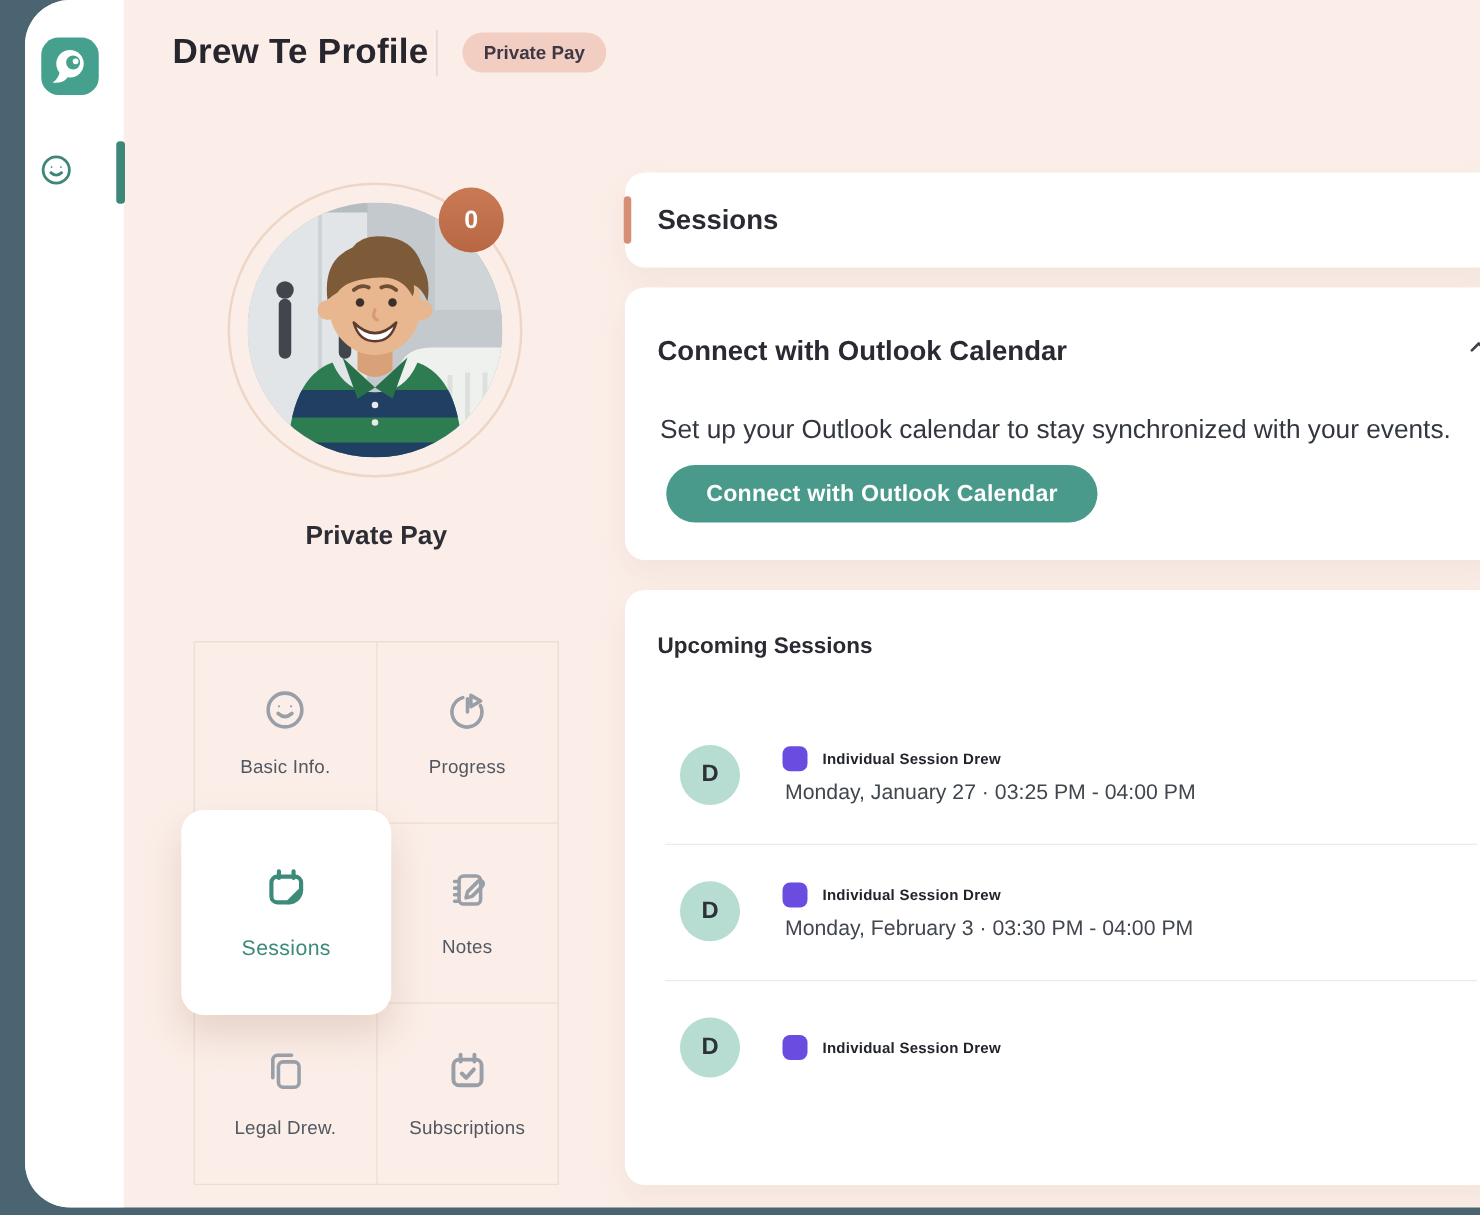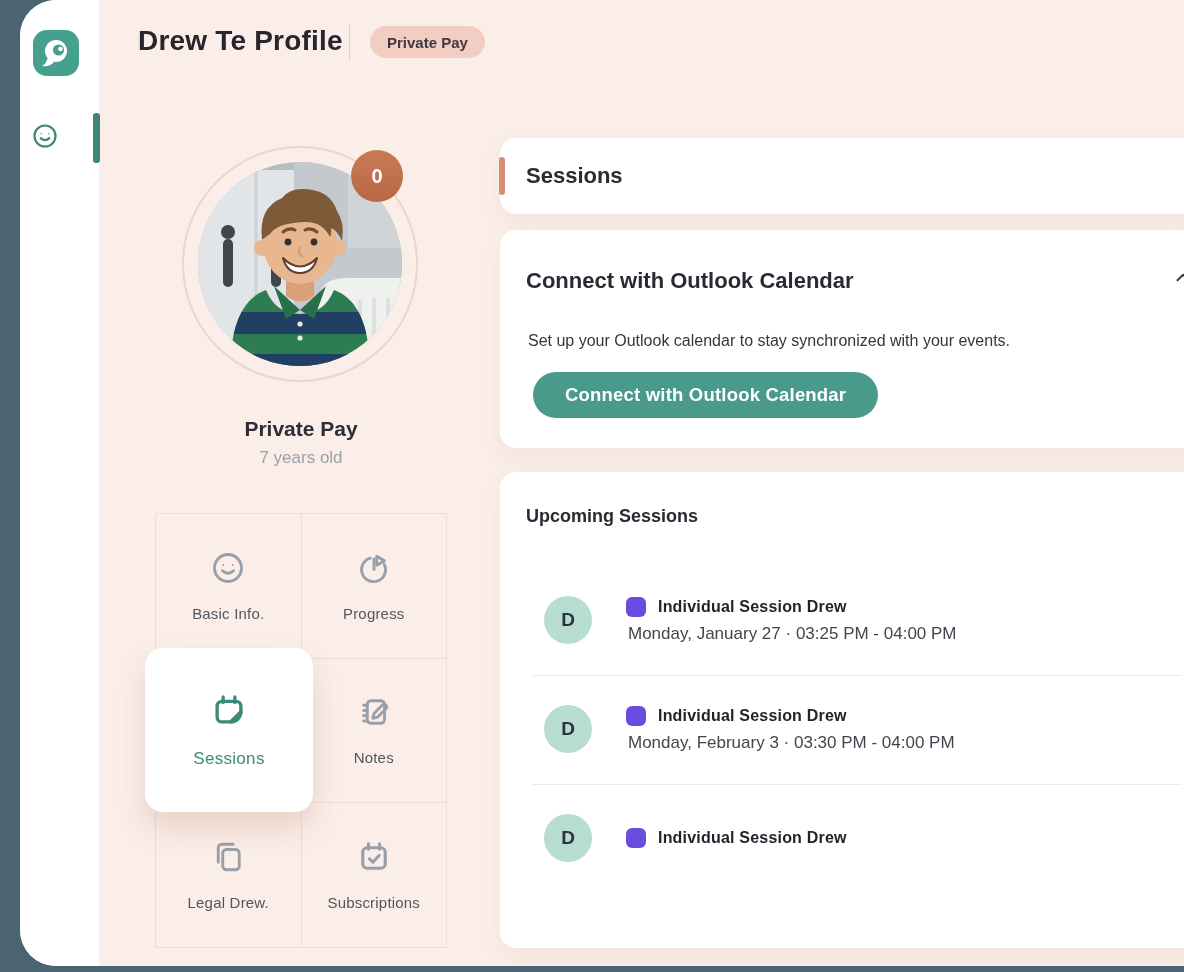--- a/index.html
+++ b/index.html
@@ -69,39 +69,39 @@
   .card{
     position:absolute;left:480px;width:704px;background:#ffffff;border-radius:16px;
     box-shadow:0 10px 24px rgba(193,156,136,.12);
   }
   .card-sessions-head{top:138px;height:76px;}
   .accent-bar{position:absolute;left:-1px;top:19px;width:6px;height:38px;border-radius:3px;background:#d68f75;}
   .panel-title{position:absolute;left:26px;top:25px;font-size:22px;font-weight:700;color:#2b2a33;}
 
   .card-outlook{top:230px;height:218px;}
   .card-outlook .o-title{position:absolute;left:26px;top:38px;font-size:22px;font-weight:700;color:#2b2a33;}
-  .card-outlook .o-desc{position:absolute;left:28px;top:102px;font-size:16px;color:#32373f;}
+  .card-outlook .o-desc{position:absolute;left:28px;top:102px;font-size:21px;color:#32373f;}
   .o-btn{
     position:absolute;left:33px;top:142px;height:46px;border:none;border-radius:23px;background:#499a8a;
     color:#fff;font-family:inherit;font-size:18.5px;font-weight:700;padding:0 32px;letter-spacing:.2px;cursor:pointer;
   }
   .collapse-chevron{position:absolute;left:672px;top:37px;width:22px;height:22px;color:#3c434b;cursor:pointer;}
 
   .card-upcoming{top:472px;height:476px;}
   .card-upcoming .u-title{position:absolute;left:26px;top:34px;font-size:18px;font-weight:700;color:#2b2a33;}
   .s-row{position:absolute;left:44px;right:40px;height:72px;display:flex;align-items:center;gap:34px;cursor:pointer;}
   .s-row.r0{top:112px;} .s-row.r1{top:221px;} .s-row.r2{top:330px;}
   .avatar{
     width:48px;height:48px;border-radius:50%;background:#b7dcd1;color:#2c3338;
     font-size:19px;font-weight:700;display:flex;align-items:center;justify-content:center;flex:0 0 auto;
   }
   .s-info{display:flex;flex-direction:column;gap:7px;}
   .s-title-line{display:flex;align-items:center;gap:12px;}
   .event-dot{width:20px;height:20px;border-radius:6px;background:#6b4ce1;flex:0 0 auto;}
-  .s-title{font-size:16px;font-weight:700;color:#22242c;letter-spacing:.2px;}
+  .s-title{font-size:12px;font-weight:700;color:#22242c;letter-spacing:.2px;}
   .s-datetime{font-size:17px;color:#41464e;margin-left:2px;}
   .row-divider{position:absolute;left:32px;right:22px;height:1px;background:#ebebeb;}
   .row-divider.d0{top:203px;} .row-divider.d1{top:312px;}
 
   svg{display:block;}
 </style>
 </head>
 <body>
 
 <svg width="0" height="0" style="position:absolute">
@@ -201,21 +201,20 @@
         <path d="M64 78 q-4-32 20-42 q7-9 20-9 q28 0 35 22 q8 12 5 30 q-5-11-11-13 q1 6-1 9 q-8-16-26-15 q-27 1-34 12 q-5 3-8 6 z" fill="#7d5b39"></path>
         <path d="M85 70 q6-5 12-2 M107 68 q6-3 12 2" stroke="#6e4f33" stroke-width="3" fill="none" stroke-linecap="round"></path>
         <circle cx="90" cy="80" r="3.4" fill="#39302c"></circle>
         <circle cx="116" cy="80" r="3.4" fill="#39302c"></circle>
         <path d="M102 86 q-3 6 2 8" stroke="#d79b72" stroke-width="2.5" fill="none" stroke-linecap="round"></path>
         <path d="M85 96 q17 17 34 0 q-4 15-17 15 t-17-15 z" fill="#fff" stroke="#5d3c2e" stroke-width="2" stroke-linejoin="round"></path>
       </svg>
     </div>
     <div class="count-badge">0</div>
     <div class="payer-label">Private Pay</div>
-    <div class="age-label">7 years old</div>
 
     <div class="tile-grid">
       <div class="tile">
         <svg class="t-icon" viewBox="0 0 24 24">
             <use href="#ic-smiley"></use>
           </svg>
         <div class="t-label">Basic Info.</div>
       </div>
       <div class="tile">
         <svg class="t-icon" viewBox="0 0 24 24">

